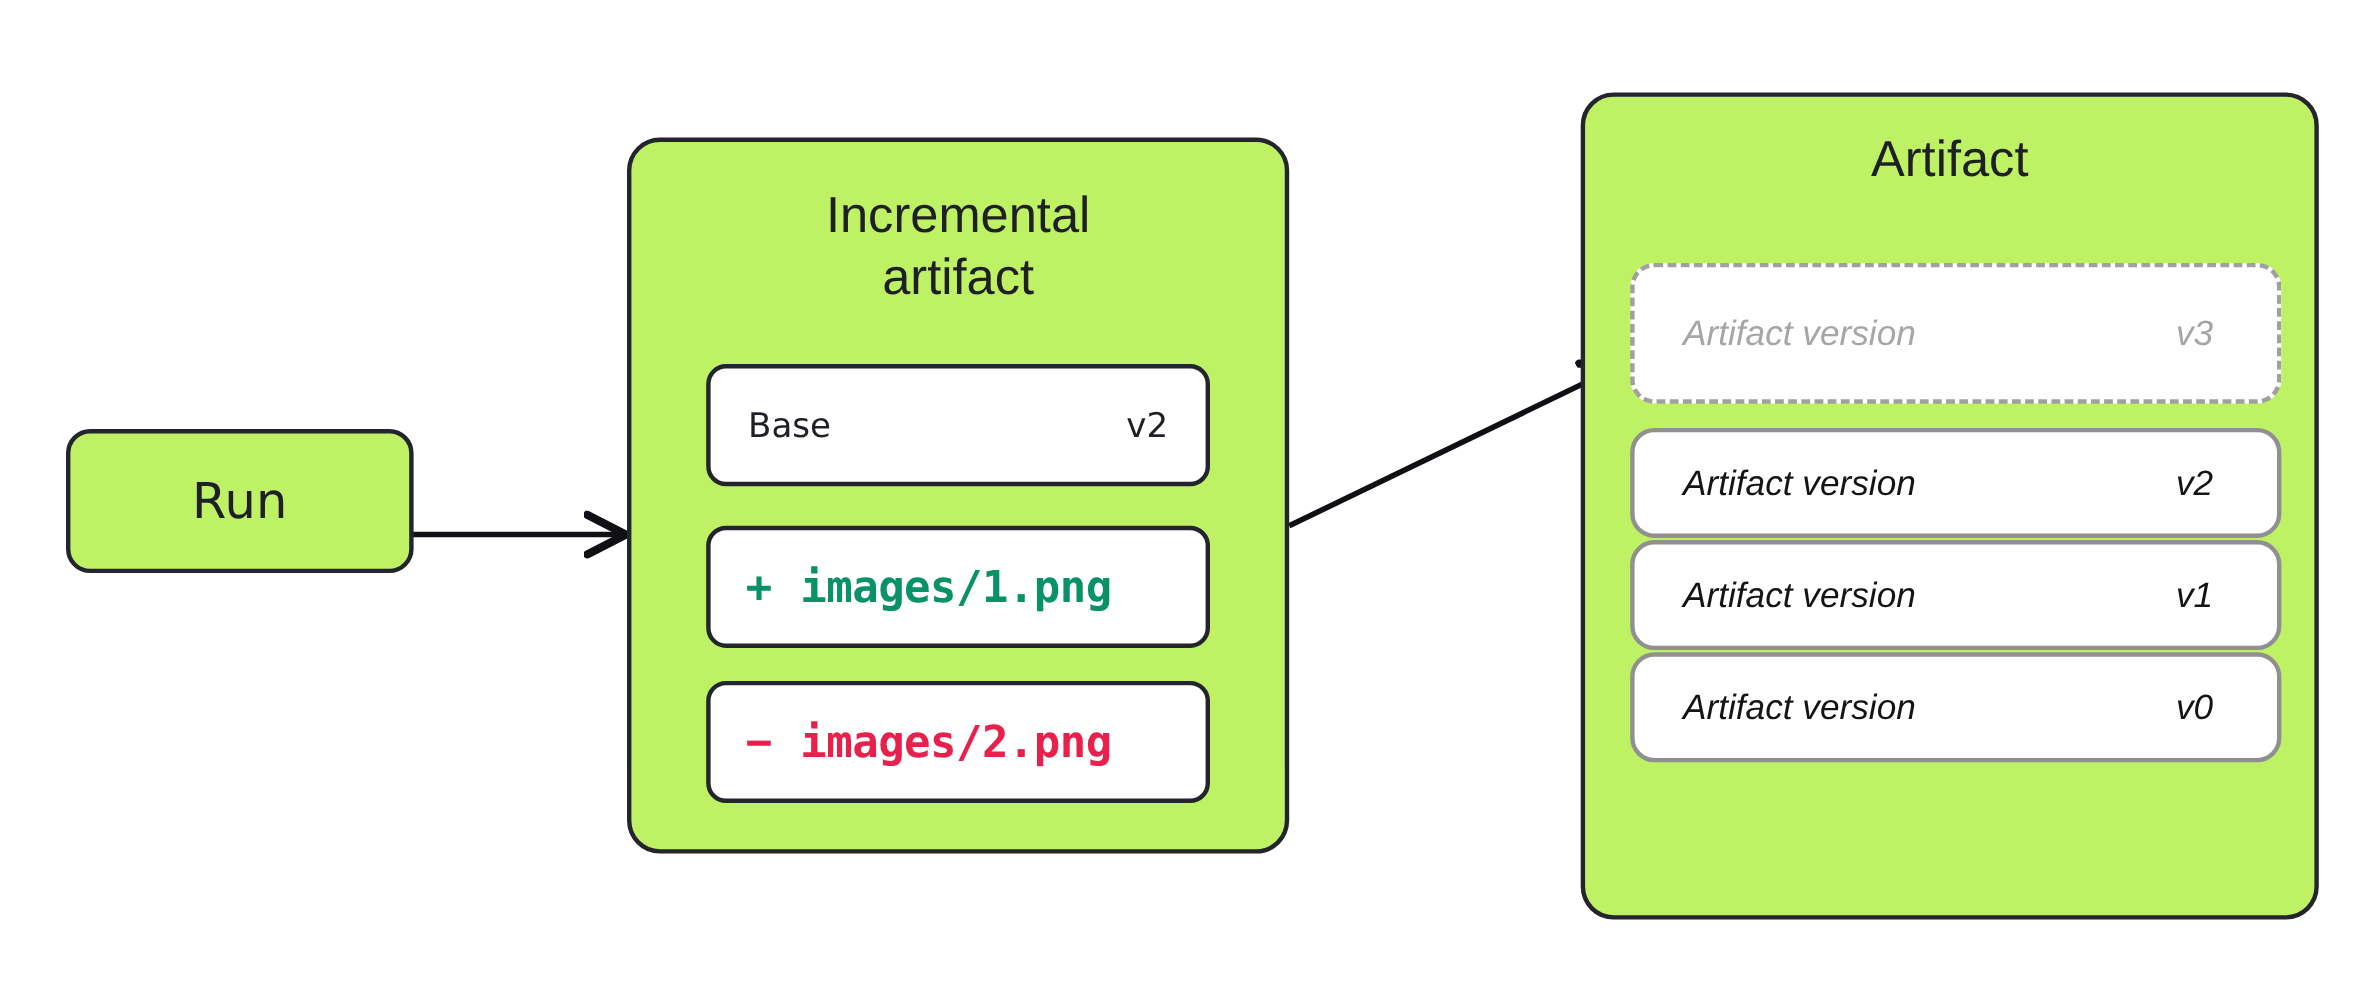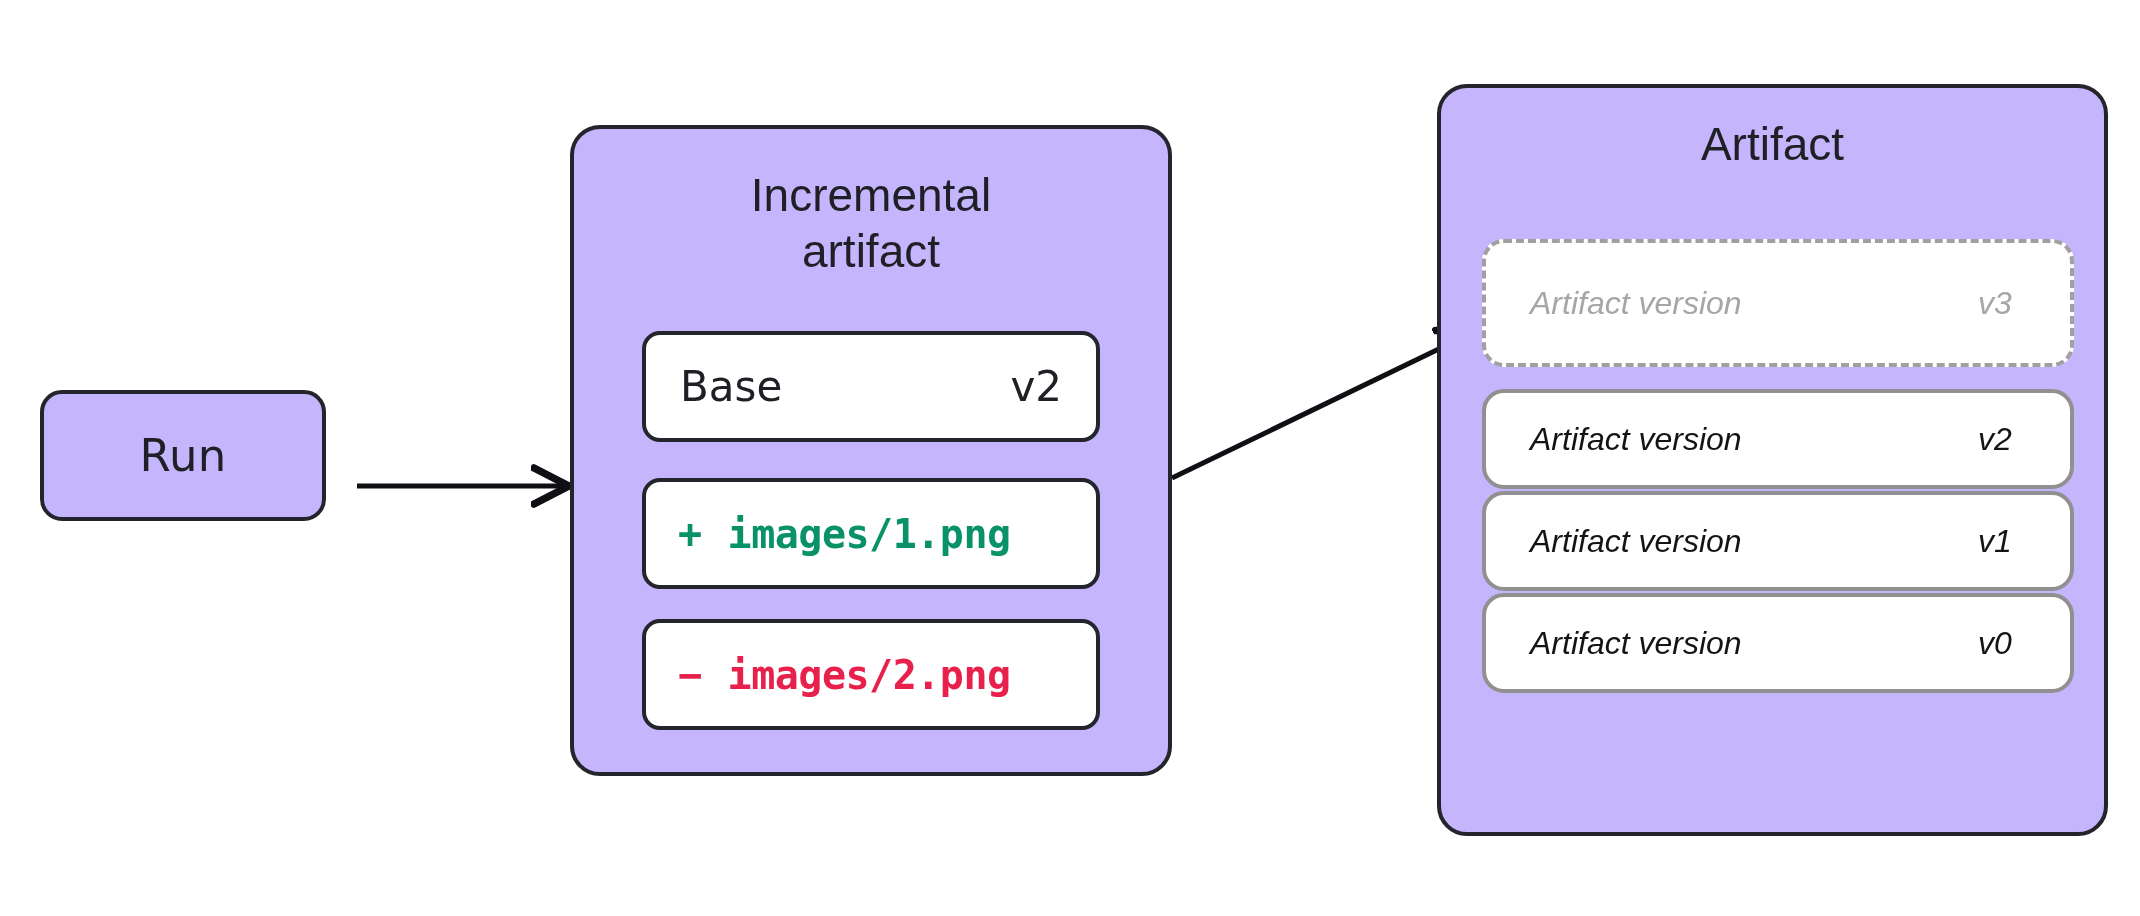--- a/index.html
+++ b/index.html
@@ -16,36 +16,36 @@
     width: 2140px;
     height: 916px;
     background: #ffffff;
     overflow: hidden;
   }
 
   
   .node {
     position: absolute;
     box-sizing: border-box;
-    background: #c4b5fd;
+    background: #bef264;
     display: flex;
     align-items: center;
     justify-content: center;
   }
 
   .outer-node {
     border: 4px solid #24242c;
     border-radius: 30px;
   }
 
   
   #run-node {
-    left: 40px;
+    left: 60px;
     top: 390px;
-    width: 286px;
+    width: 316px;
     height: 131px;
     border: 4px solid #24242c;
     border-radius: 22px;
   }
   #run-node .node-label {
     font-family: "DejaVu Sans", sans-serif;
     font-size: 45px;
     color: #1f1f26;
     letter-spacing: 0.2px;
   }
@@ -84,21 +84,21 @@
   }
   #inc-row-base {
     top: 202px;
     height: 111px;
     justify-content: space-between;
     padding: 0 34px;
   }
   #inc-row-base .row-name,
   #inc-row-base .row-version {
     font-family: "DejaVu Sans", sans-serif;
-    font-size: 42px;
+    font-size: 31px;
     color: #1f1f26;
   }
 
   #inc-row-add { top: 349px; height: 111px; }
   #inc-row-del { top: 490px; height: 111px; }
 
   .diff-row {
     padding: 0 0 0 32px;
     gap: 26px;
   }

